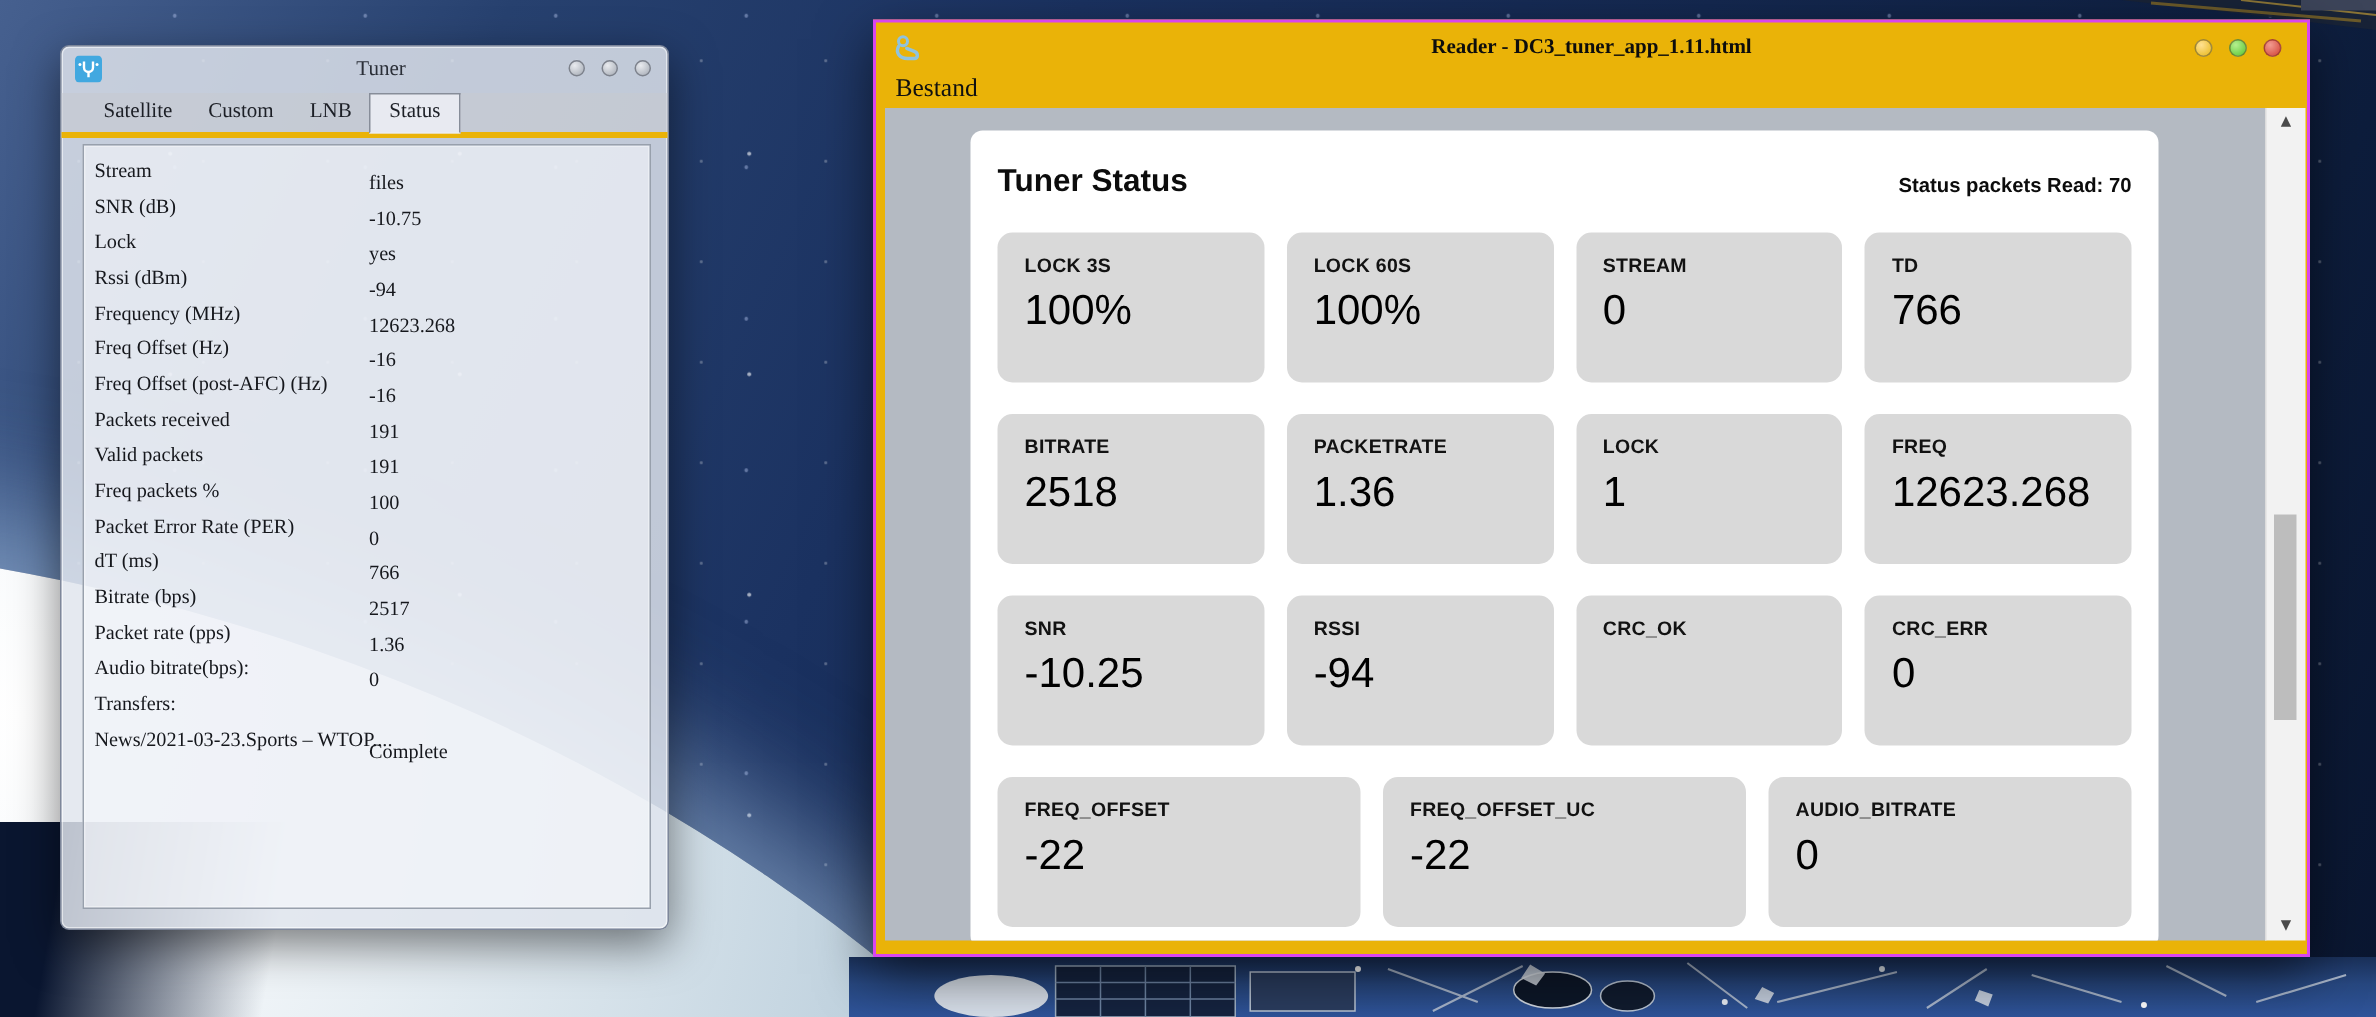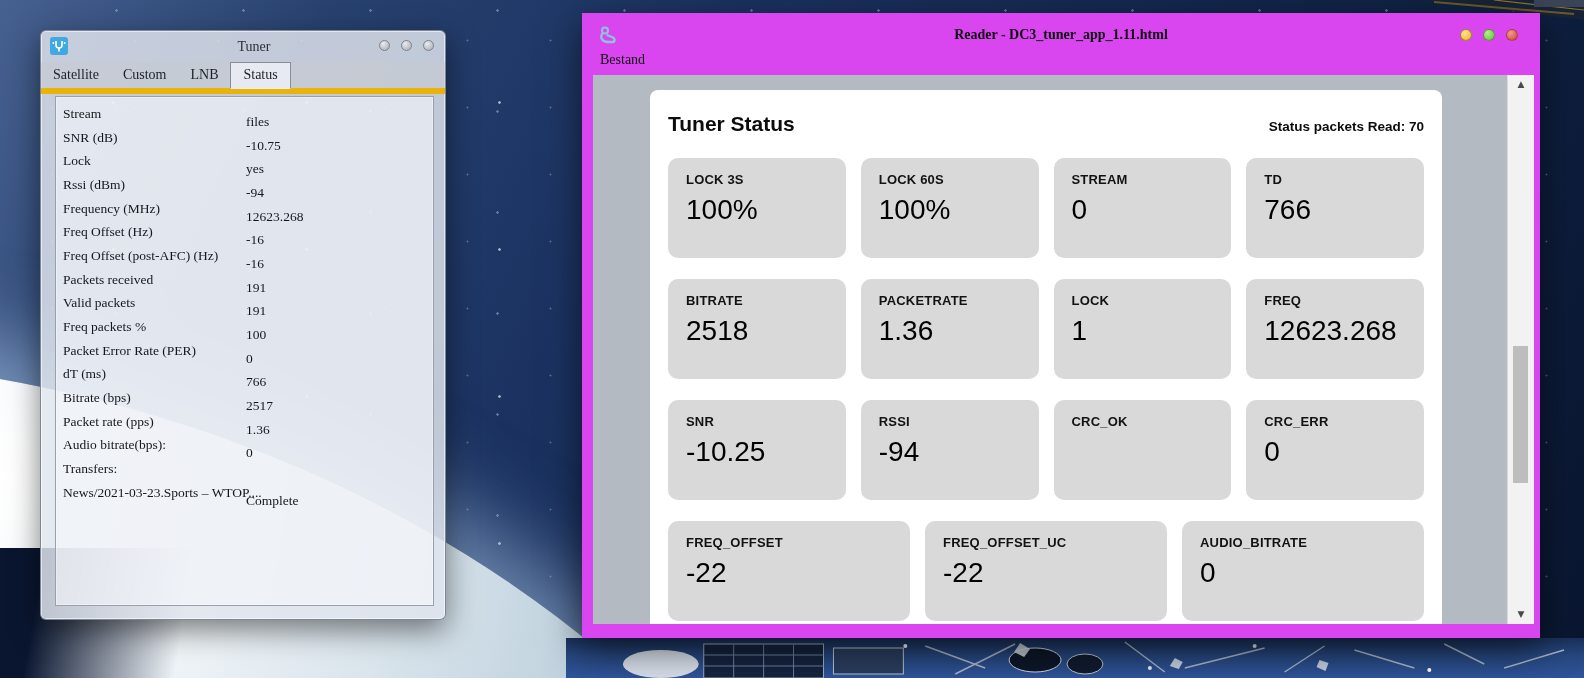--- a/index.html
+++ b/index.html
@@ -31,43 +31,43 @@
   .tuner-win{position:absolute;left:40px;top:30px;width:404px;height:588px;
     background:rgba(224,229,237,.84);
     border:1px solid rgba(120,130,150,.95);border-radius:6px;
     box-shadow:0 10px 30px rgba(0,0,0,.5), inset 0 0 0 1px rgba(255,255,255,.55);}
   .t-titlebar{position:relative;height:31px;display:flex;align-items:center;padding-left:22px;}
   .t-icon{position:absolute;left:9px;top:6px;width:18px;height:18px;}
   .t-title{flex:1;text-align:center;font-size:14px;color:#2b2f38;}
   .t-btns{position:absolute;right:11px;top:9px;display:flex;gap:11px;}
   .t-btn{width:11px;height:11px;border-radius:50%;border:1px solid #7d828c;box-sizing:border-box;
     background:radial-gradient(circle at 35% 30%, #e9ebef, #b7bcc4 72%);}
-  .t-tabs{display:flex;align-items:flex-end;height:26px;padding-left:0;
-    background:rgba(198,202,209,.6);border-bottom:6px solid #eab308;}
+  .t-tabs{display:flex;align-items:flex-end;height:26px;padding-left:16px;
+    background:rgba(198,202,209,.6);border-bottom:4px solid #eab308;}
   .t-tab{padding:4px 12px 5px;font-size:14px;color:#1c1f26;cursor:default;}
   .t-tab.active{background:rgba(234,237,243,.92);border:1px solid #878d99;border-bottom:1px solid rgba(234,237,243,.92);margin-bottom:-1px;}
   .t-panel{position:absolute;left:14px;right:11px;top:65px;bottom:13px;
     background:rgba(248,250,253,.58);border:1px solid #98a0ac;
     box-shadow:inset 0 0 0 1px rgba(255,255,255,.35);padding-top:5px;}
   .t-row{display:flex;height:23.7px;align-items:center;font-size:13.5px;color:#15171c;}
   .t-row .t-label{margin-left:7px;width:183px;white-space:nowrap;}
   .t-row .t-value{white-space:nowrap;margin-top:16px;}
   
   .reader-win{position:absolute;left:582px;top:13px;width:958px;height:625px;
-    background:#d946ef;border:5px solid #d946ef;box-sizing:border-box;
+    background:#eab308;border:2px solid #d946ef;box-sizing:border-box;
     box-shadow:0 12px 34px rgba(0,0,0,.55);}
   .r-titlebar{position:relative;height:32px;}
   .r-icon{position:absolute;left:10px;top:7px;width:22px;height:22px;}
   .r-title{position:absolute;left:0;right:0;top:9px;text-align:center;font-weight:bold;font-size:14px;color:#0d0d0d;}
   .r-btns{position:absolute;right:17px;top:11px;display:flex;gap:11px;}
   .r-btn{width:12px;height:12px;border-radius:50%;border:1px solid rgba(90,80,40,.55);box-sizing:border-box;}
   .r-btn.min{background:radial-gradient(circle at 35% 30%, #ffe193, #edc238 75%);}
   .r-btn.max{background:radial-gradient(circle at 35% 30%, #b5ef90, #6fcf47 75%);}
   .r-btn.close{background:radial-gradient(circle at 35% 30%, #f19b90, #d9584b 75%);border-color:rgba(120,40,30,.55);}
-  .r-menubar{height:23px;padding-left:10px;font-size:14px;color:#101010;}
+  .r-menubar{height:23px;padding-left:10px;font-size:17px;color:#101010;}
   .r-menu-item{display:inline-block;padding:2px 3px;cursor:default;}
   .r-body{position:absolute;top:57px;left:6px;right:1px;bottom:9px;}
   .r-content{position:absolute;left:0;top:0;right:27px;bottom:0;background:#b4bac2;overflow:hidden;}
   .r-scrollbar{position:absolute;right:0;top:0;bottom:0;width:27px;background:#f2f2f2;border-left:1px solid #dcdcdc;box-sizing:border-box;}
   .r-scroll-btn{position:absolute;left:0;right:0;height:17px;color:#4a4a4a;font-size:9px;line-height:17px;text-align:center;font-family:"DejaVu Sans",sans-serif;}
   .r-scroll-btn.up{top:1px;}
   .r-scroll-btn.down{bottom:1px;}
   .r-thumb{position:absolute;left:5px;width:15px;top:271px;height:137px;background:#bdbdbd;}
   
   .card{position:absolute;left:57px;top:15px;width:792px;height:545px;background:#ffffff;border-radius:8px;

